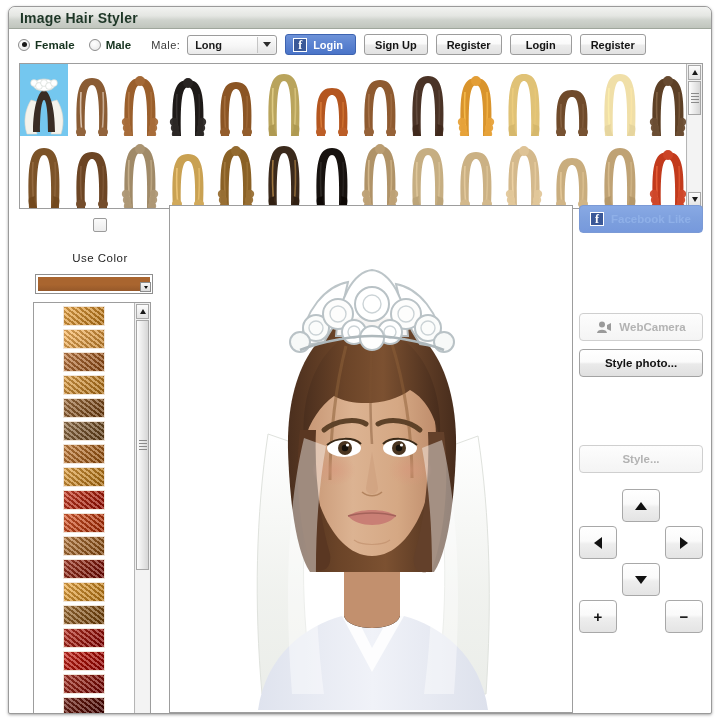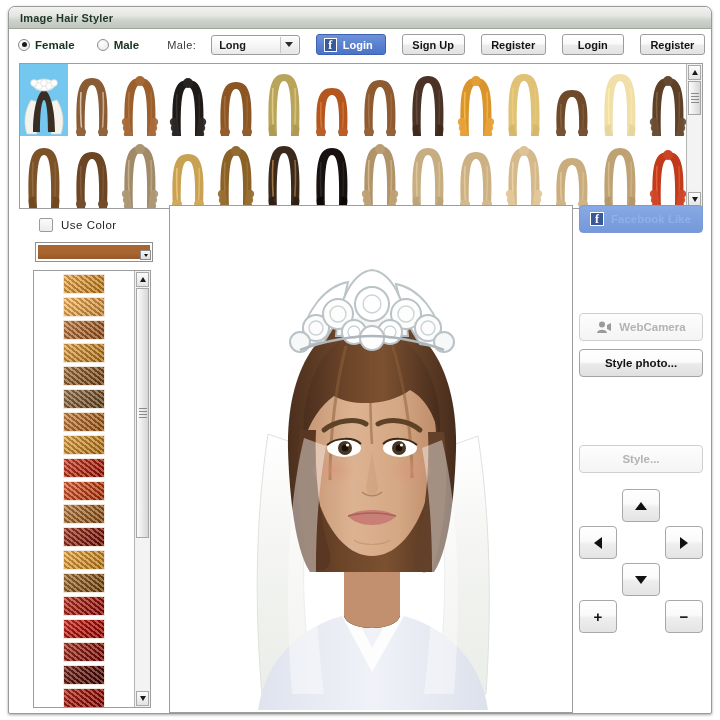--- a/index.html
+++ b/index.html
@@ -26,32 +26,32 @@
   
   #titlebar {
     height: 22px;
     background: linear-gradient(to bottom,#f2f3f1 0%,#e4e6e2 42%,#cfd3cd 62%,#c0c5bd 100%);
     border-bottom: 1px solid #9fa69c;
     border-radius: 6px 6px 0 0;
     display: flex; align-items: center;
     padding-left: 11px;
   }
   #titlebar .t {
-    font-size: 11px; font-weight: bold; color: #1d3626;
+    font-size: 14px; font-weight: bold; color: #1d3626;
     letter-spacing: .2px;
   }
 
   
   #toolbar {
     height: 32px;
     background: #ffffff;
     display: flex; align-items: center;
     padding: 0 6px 0 9px;
     border-bottom: 1px solid #ffffff;
-    gap: 8px;
+    gap: 0px;
   }
   .radio-wrap { display:flex; align-items:center; gap:5px; margin-right:14px; cursor:pointer;}
   .radio {
     width: 12px; height: 12px; border-radius: 50%;
     border: 1px solid #8d8d8d;
     background: radial-gradient(circle at 40% 35%,#ffffff 0%,#ededed 70%,#dcdcdc 100%);
     display:flex;align-items:center;justify-content:center;
   }
   .radio .dot { width:5px;height:5px;border-radius:50%;background:#1a1a1a;display:none; }
   .radio.on .dot { display:block; }
@@ -139,21 +139,21 @@
     position:absolute; left:0; right:0;
     background: linear-gradient(to right,#fdfdfd,#ededed 40%,#d6d6d6 100%);
     border:1px solid #a6a6a6; cursor:pointer;
     display:flex;align-items:center;justify-content:center;
   }
   .grip { width:8px; }
   .grip i { display:block; height:1px; background:#8a8a8a; margin:2px 0; }
 
   
   #leftpanel { position:absolute; left:10px; top:206px; width:142px; height:498px; }
-  .chk-row { display:flex; align-items:center; gap:8px; margin: 5px 0 0 20px; cursor:pointer;}
+  .chk-row { display:flex; align-items:center; gap:20px; margin: 5px 0 0 20px; cursor:pointer;flex-direction:column;}
   .chk {
     width:14px;height:14px;border:1px solid #9b9b9b;border-radius:2px;
     background:linear-gradient(to bottom,#fbfbfb,#ececec);
   }
   .chk-lbl { font-size:11.5px; color:#1e1e1e; letter-spacing:.5px;}
 
   #colorcombo {
     margin: 10px 0 0 16px;
     width: 118px; height: 20px;
     border: 1px solid #8f8f8f;

